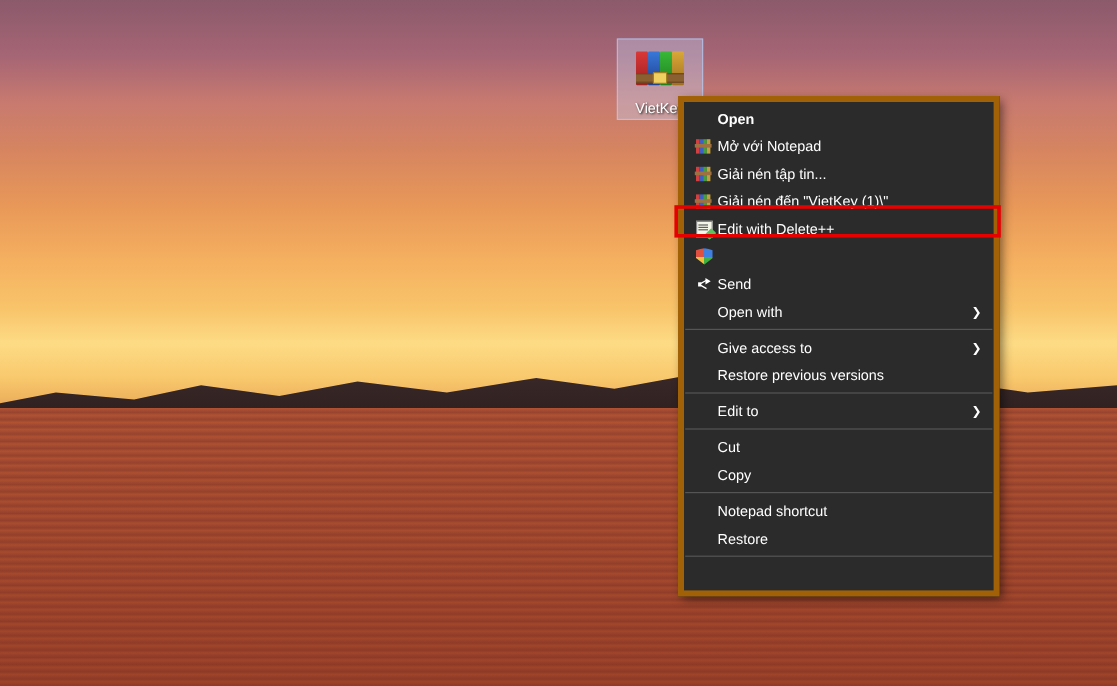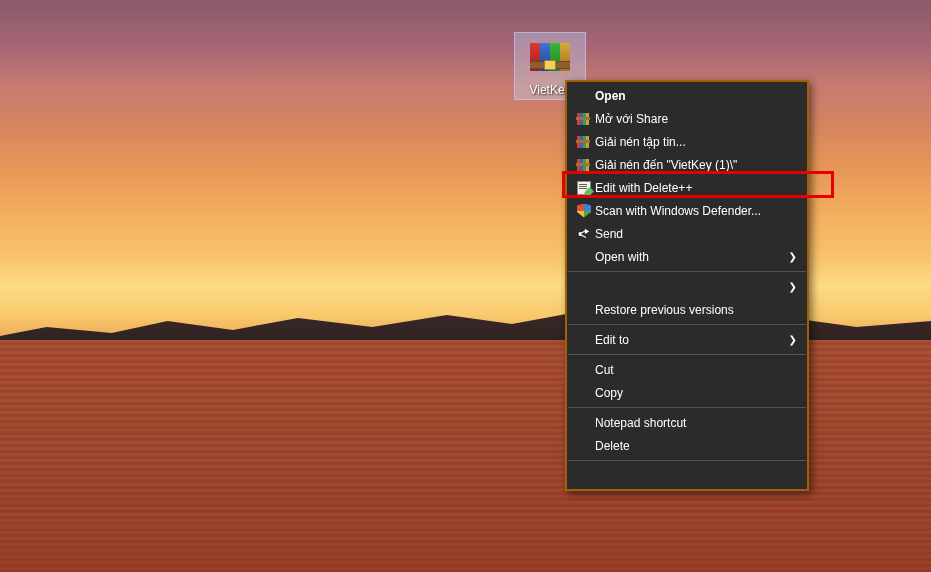--- a/index.html
+++ b/index.html
@@ -122,23 +122,23 @@
   color: #fff;
   font-size: 12px;
   text-shadow: 1px 1px 2px rgba(0,0,0,0.8);
   white-space: nowrap;
 }
 
 .context-menu {
   position: absolute;
   top: 80px;
   left: 565px;
-  width: 244px;
+  width: 268px;
   background: #2b2b2b;
-  border: 2px solid #a16207;
+  border: 5px solid #a16207;
   box-shadow: 3px 3px 8px rgba(0,0,0,0.5);
   padding: 2px 0;
   font-size: 12px;
   color: #fff;
 }
 
 .menu-item {
   display: flex;
   align-items: center;
   height: 23px;
@@ -251,21 +251,21 @@
     <div class="menu-item">
       <div class="menu-icon-slot">
         <div class="mini-winrar">
           <div class="mb mb1"></div>
           <div class="mb mb2"></div>
           <div class="mb mb3"></div>
           <div class="mb mb4"></div>
           <div class="mbelt"></div>
         </div>
       </div>
-      <span class="menu-label">Mở với Share</span>
+      <span class="menu-label">Mở với Notepad</span>
     </div>
     <div class="menu-item">
       <div class="menu-icon-slot">
         <div class="mini-winrar">
           <div class="mb mb1"></div>
           <div class="mb mb2"></div>
           <div class="mb mb3"></div>
           <div class="mb mb4"></div>
           <div class="mbelt"></div>
         </div>
@@ -287,40 +287,40 @@
     <div class="menu-item">
       <div class="menu-icon-slot">
         <div class="notepad-icon"></div>
       </div>
       <span class="menu-label">Edit with Delete++</span>
     </div>
     <div class="menu-item">
       <div class="menu-icon-slot">
         <div class="shield-icon"></div>
       </div>
-      <span class="menu-label">Scan with Windows Defender...</span>
     </div>
     <div class="menu-item">
       <div class="menu-icon-slot">
         <svg class="share-icon-svg" viewBox="0 0 16 16">
           <path fill="none" stroke="#fff" stroke-width="1.2" d="M3 8 L10 4 M3 8 L10 12 M3 8 L3 8"></path>
           <rect x="2" y="6" width="3" height="4" fill="#fff"></rect>
           <path fill="#fff" d="M9 2 L14 5 L9 8 Z"></path>
         </svg>
       </div>
       <span class="menu-label">Send</span>
     </div>
     <div class="menu-item">
       <div class="menu-icon-slot"></div>
       <span class="menu-label">Open with</span>
       <span class="submenu-arrow">❯</span>
     </div>
     <div class="menu-sep"></div>
     <div class="menu-item">
       <div class="menu-icon-slot"></div>
+      <span class="menu-label">Give access to</span>
       <span class="submenu-arrow">❯</span>
     </div>
     <div class="menu-item">
       <div class="menu-icon-slot"></div>
       <span class="menu-label">Restore previous versions</span>
     </div>
     <div class="menu-sep"></div>
     <div class="menu-item">
       <div class="menu-icon-slot"></div>
       <span class="menu-label">Edit to</span>
@@ -335,21 +335,21 @@
       <div class="menu-icon-slot"></div>
       <span class="menu-label">Copy</span>
     </div>
     <div class="menu-sep"></div>
     <div class="menu-item">
       <div class="menu-icon-slot"></div>
       <span class="menu-label">Notepad shortcut</span>
     </div>
     <div class="menu-item">
       <div class="menu-icon-slot"></div>
-      <span class="menu-label">Delete</span>
+      <span class="menu-label">Restore</span>
     </div>
     <div class="menu-sep"></div>
     <div class="menu-item">
       <div class="menu-icon-slot"></div>
     </div>
   </div>
 
 <div class="highlight-box" id="hl" style="top: 171px; left: 562px; width: 272px; height: 27px;"></div>
 
 </body></html>

